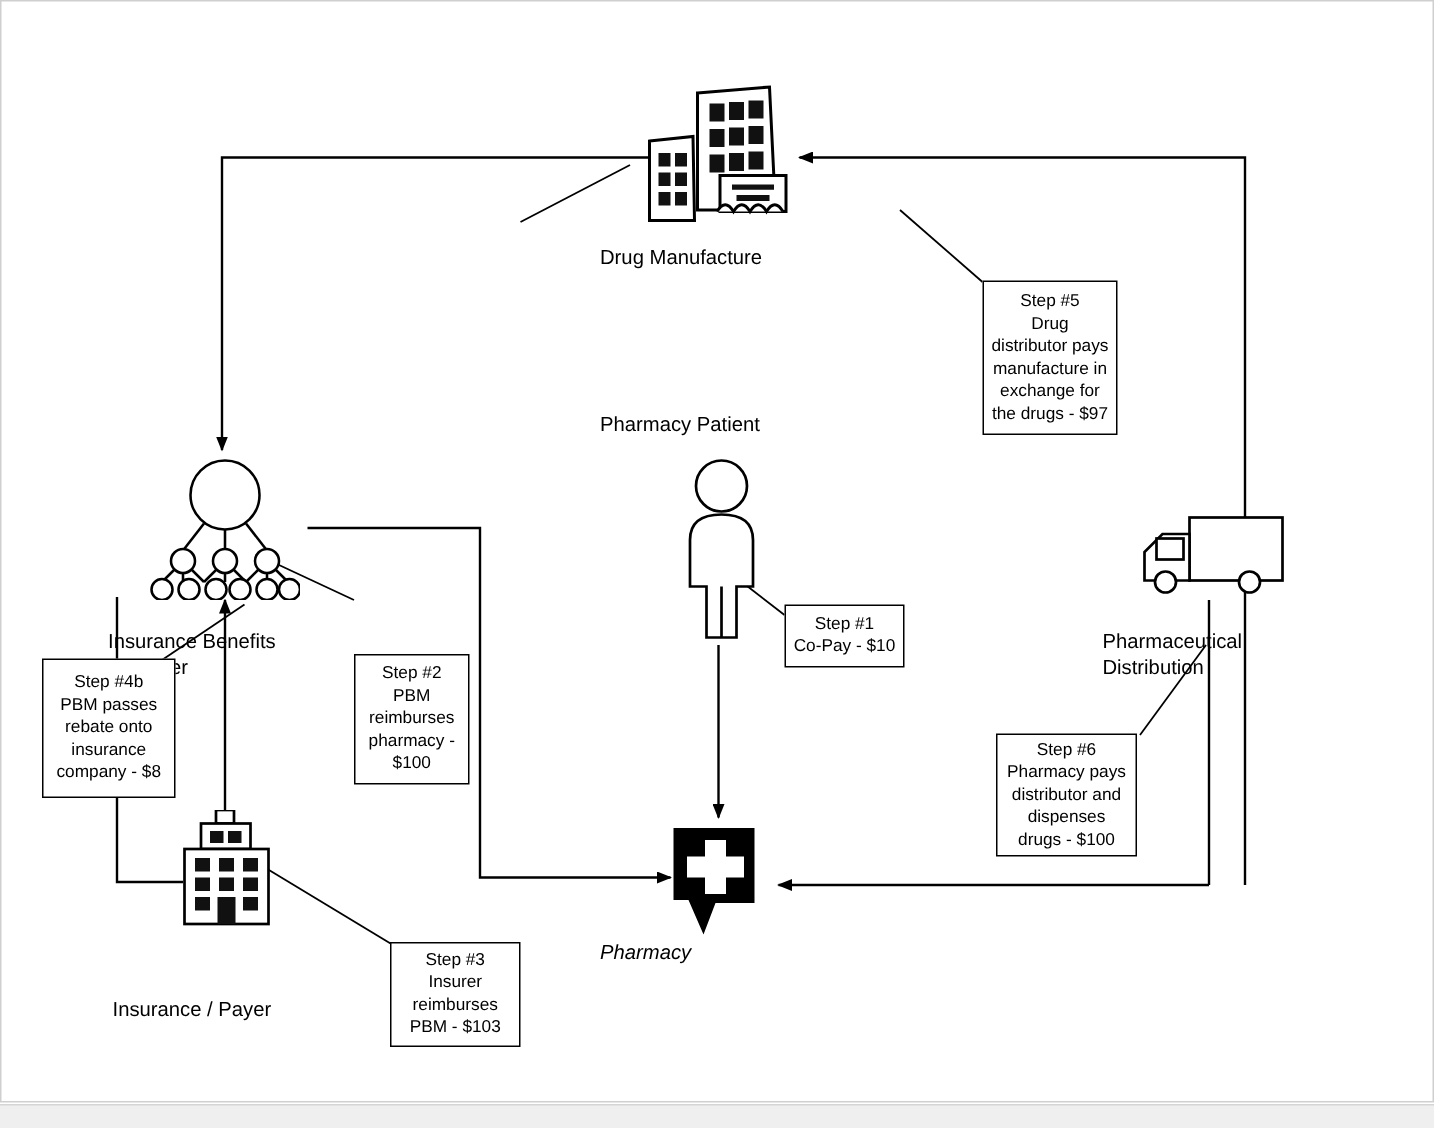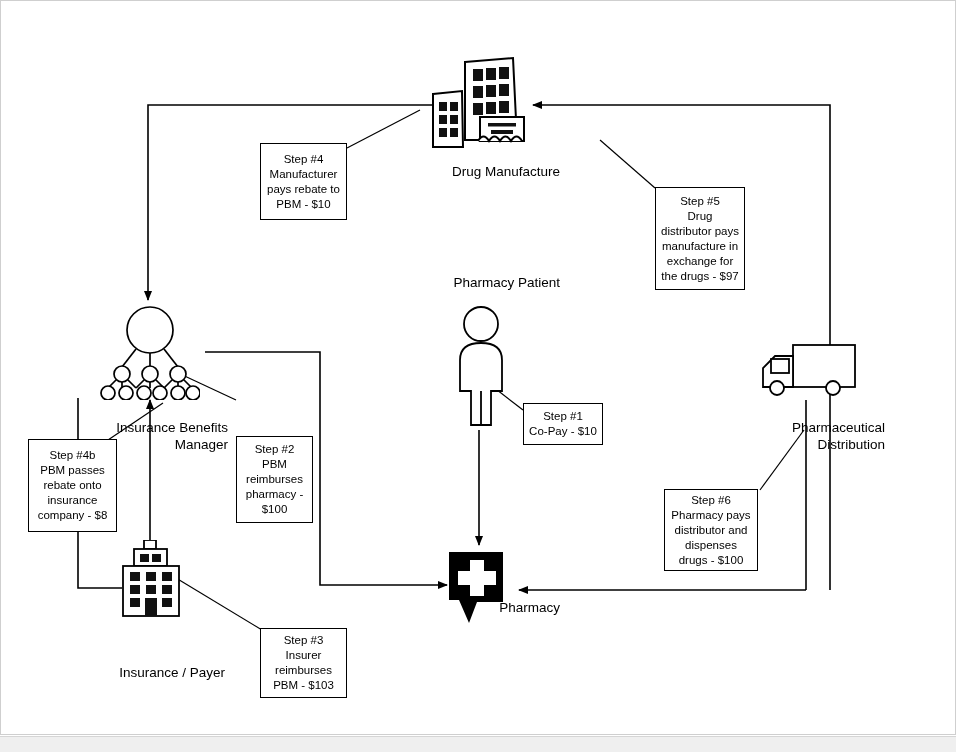--- a/index.html
+++ b/index.html
@@ -22,21 +22,21 @@
     pointer-events:none;
   }
   .bottom-strip{
     position:absolute;left:0;top:736px;width:956px;height:16px;
     background:#efefef;border-top:1px solid #d5d5d5;box-sizing:border-box;
   }
   svg#wires{position:absolute;left:0;top:0;width:956px;height:752px;}
   .node-label{
     position:absolute;
     font-size:13.5px;color:#000;
-    text-align:right;
+    text-align:left;
     line-height:17px;
     white-space:pre-line;
   }
   .callout{
     position:absolute;
     border:1.6px solid #000;
     background:#ffffff;
     font-size:11.5px;
     line-height:15px;
     color:#000;
@@ -199,26 +199,22 @@
     </svg>
   </div>
   <div class="node-label" style="left:75px;top:648px;width:150px;margin-top:16px;">Insurance / Payer</div>
 
   <div class="icon" style="left:447px;top:552px;width:62px;height:72px;">
     <svg width="62" height="72" viewBox="0 0 62 72">
       <path d="M2,0 L56,0 L56,50 L30,50 L22,71 L12,48 L2,48 Z" fill="#000"></path>
       <path d="M23,8 L37,8 L37,19 L49,19 L49,33 L37,33 L37,44 L23,44 L23,33 L11,33 L11,19 L23,19 Z" fill="#fff"></path>
     </svg>
   </div>
-  <div class="node-label" style="left:400px;top:599px;width:160px;">Pharmacy</div>
-
-  <div class="callout" style="left:260px;top:143px;width:87px;height:77px;">Step #4
-Manufacturer
-pays rebate to
-PBM - $10</div>
+  <div class="node-label" style="left:400px;top:626px;width:160px;font-style:italic;">Pharmacy</div>
+
 
   <div class="callout" style="left:655px;top:187px;width:90px;height:103px;">Step #5
 Drug
 distributor pays
 manufacture in
 exchange for
 the drugs - $97</div>
 
   <div class="callout" style="left:236px;top:392px;width:77px;height:87px;margin-top:44px;">Step #2
 PBM

